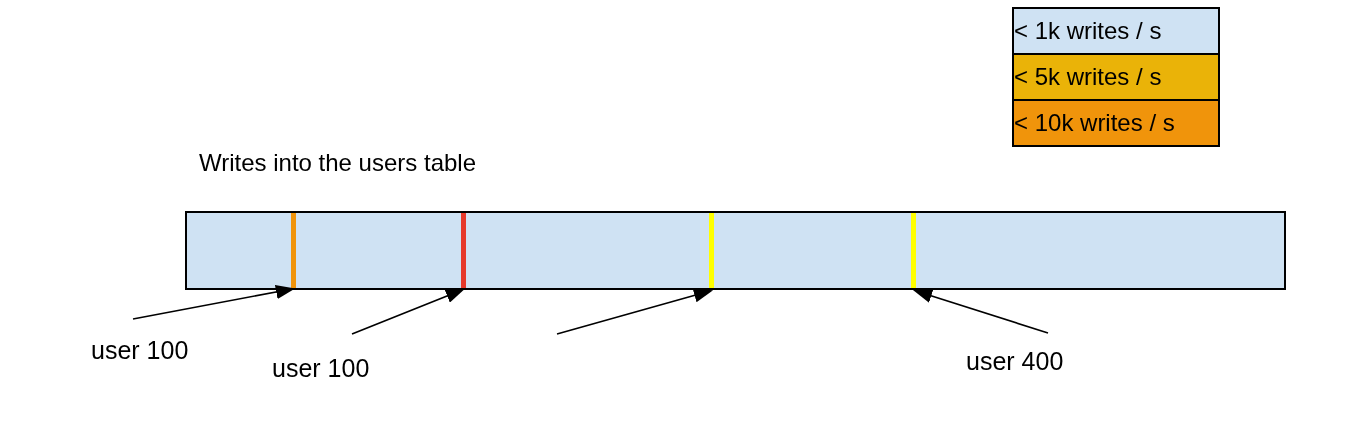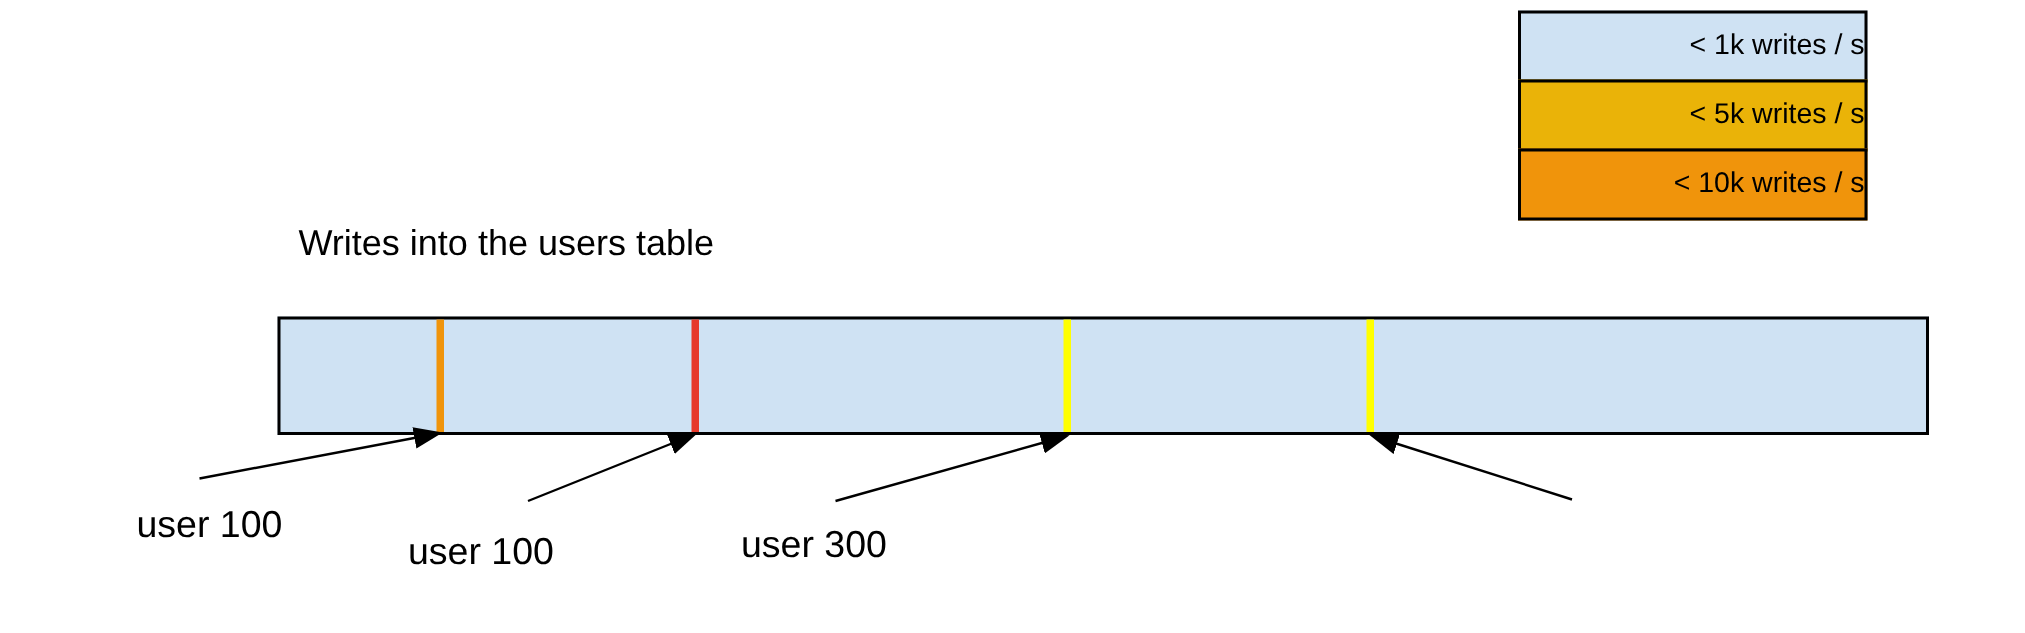--- a/index.html
+++ b/index.html
@@ -24,28 +24,28 @@
 
   
   .legend {
     position: absolute;
     left: 1012px;
     top: 7px;
     width: 233px;
   }
   .legend-row {
     box-sizing: border-box;
-    width: 233px;
+    width: 208px;
     height: 48px;
     border: 2px solid #000000;
     margin-top: -2px;
     display: flex;
     align-items: center;
-    justify-content: flex-end;
-    font-size: 19px;
+    justify-content: flex-start;
+    font-size: 24px;
     white-space: nowrap;
   }
   .legend-row:first-child { margin-top: 0; }
 
   
   .bar {
     position: absolute;
     box-sizing: border-box;
     left: 185px;
     top: 211px;
@@ -118,15 +118,15 @@
       </marker>
     </defs>
     <line class="arrow-line" x1="133" y1="319" x2="292" y2="289" marker-end="url(#ah)"></line>
     <line class="arrow-line" x1="352" y1="334" x2="462" y2="290" marker-end="url(#ah)"></line>
     <line class="arrow-line" x1="557" y1="334" x2="710" y2="291" marker-end="url(#ah)"></line>
     <line class="arrow-line" x1="1048" y1="333" x2="916" y2="291" marker-end="url(#ah)"></line>
   </svg>
 
   <div class="callout callout-1">user 100</div>
   <div class="callout callout-2">user 100</div>
-  <div class="callout callout-3">user 300</div>
+  <div class="callout callout-4">user 400</div>
 
 </div>
 
 </body></html>

